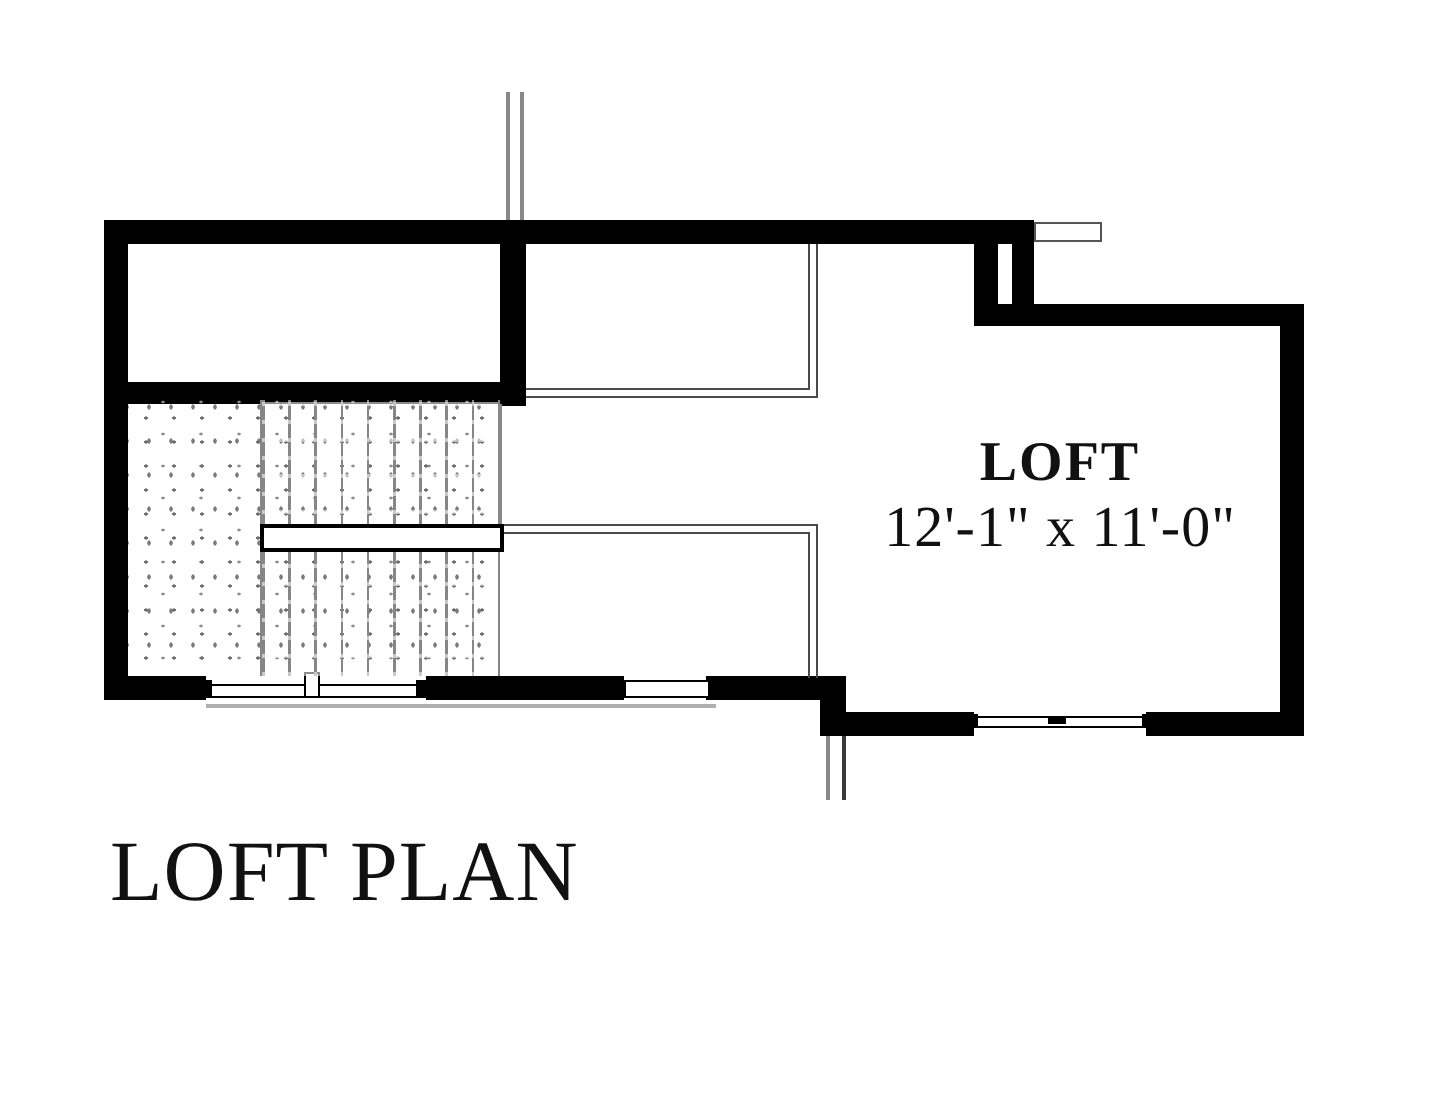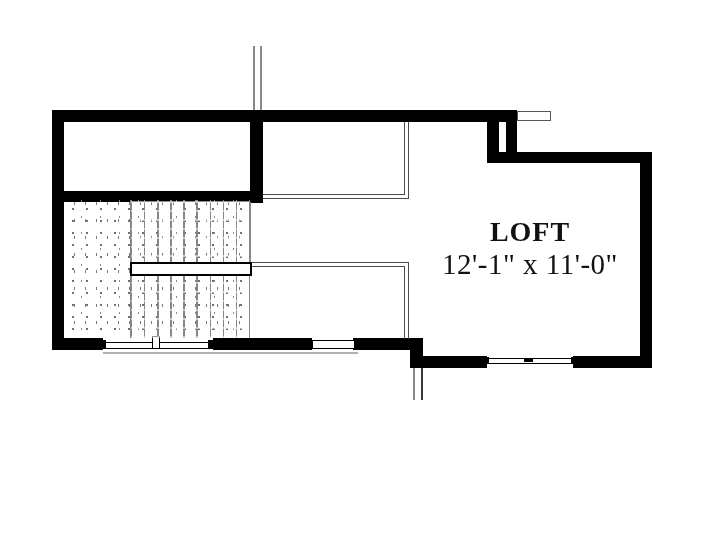--- a/index.html
+++ b/index.html
@@ -101,14 +101,15 @@
   <div class="edgeL" style="left:263px;top:122px;width:141px;height:72px;"></div>
 
   <div class="railL" style="left:248px;top:262px;width:160px;height:76px;"></div>
   <div class="railL" style="left:248px;top:266px;width:156px;height:72px;"></div>
 
   <div class="handrail" style="left:130px;top:262px;width:118px;height:10px;"></div>
 
   <div class="room-label room-name" style="left:420px;top:216px;width:220px;">LOFT</div>
   <div class="room-label room-dims" style="left:405px;top:248px;width:250px;">12'-1" x 11'-0"</div>
 
+  <div class="plan-title">LOFT PLAN</div>
 
 </div>
 
 </body></html>

